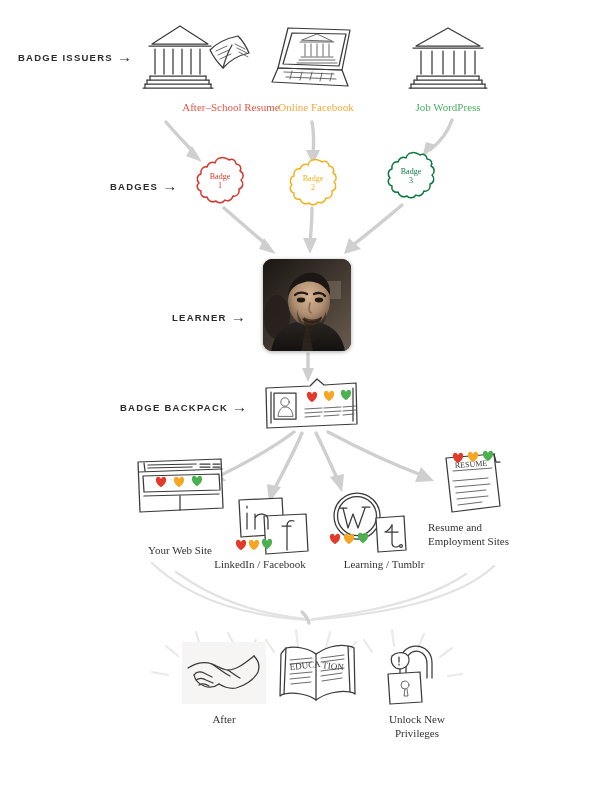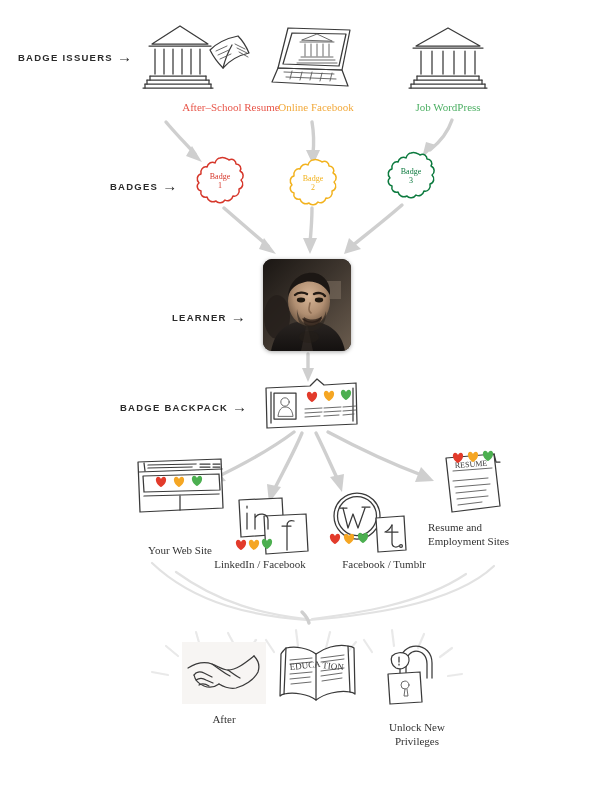--- a/index.html
+++ b/index.html
@@ -524,21 +524,21 @@
     <span>BADGE BACKPACK</span>
     <span class="arrow">→</span>
   </div>
 
   <div class="caption red" style="left:146px; top:101px; width:170px;">After–School Resume</div>
   <div class="caption orange" style="left:246px; top:101px; width:140px;">Online Facebook</div>
   <div class="caption green" style="left:392px; top:101px; width:112px;">Job WordPress</div>
 
   <div class="caption" style="left:118px; top:520px; width:124px;margin-top:24px;">Your Web Site</div>
   <div class="caption" style="left:196px; top:558px; width:128px;">LinkedIn / Facebook</div>
-  <div class="caption" style="left:322px; top:558px; width:124px;">Facebook / Tumblr</div>
+  <div class="caption" style="left:322px; top:558px; width:124px;">Learning / Tumblr</div>
   <div class="caption" style="left:428px; top:521px; width:122px; text-align:left;">Resume and
 Employment Sites</div>
 
   <div class="caption" style="left:182px; top:713px; width:84px;">After</div>
-  <div class="caption" style="left:374px; top:713px; width:86px;margin-top:8px;">Unlock New
+  <div class="caption" style="left:374px; top:713px; width:86px;">Unlock New
 Privileges</div>
 
 </div>
 
 </body></html>

